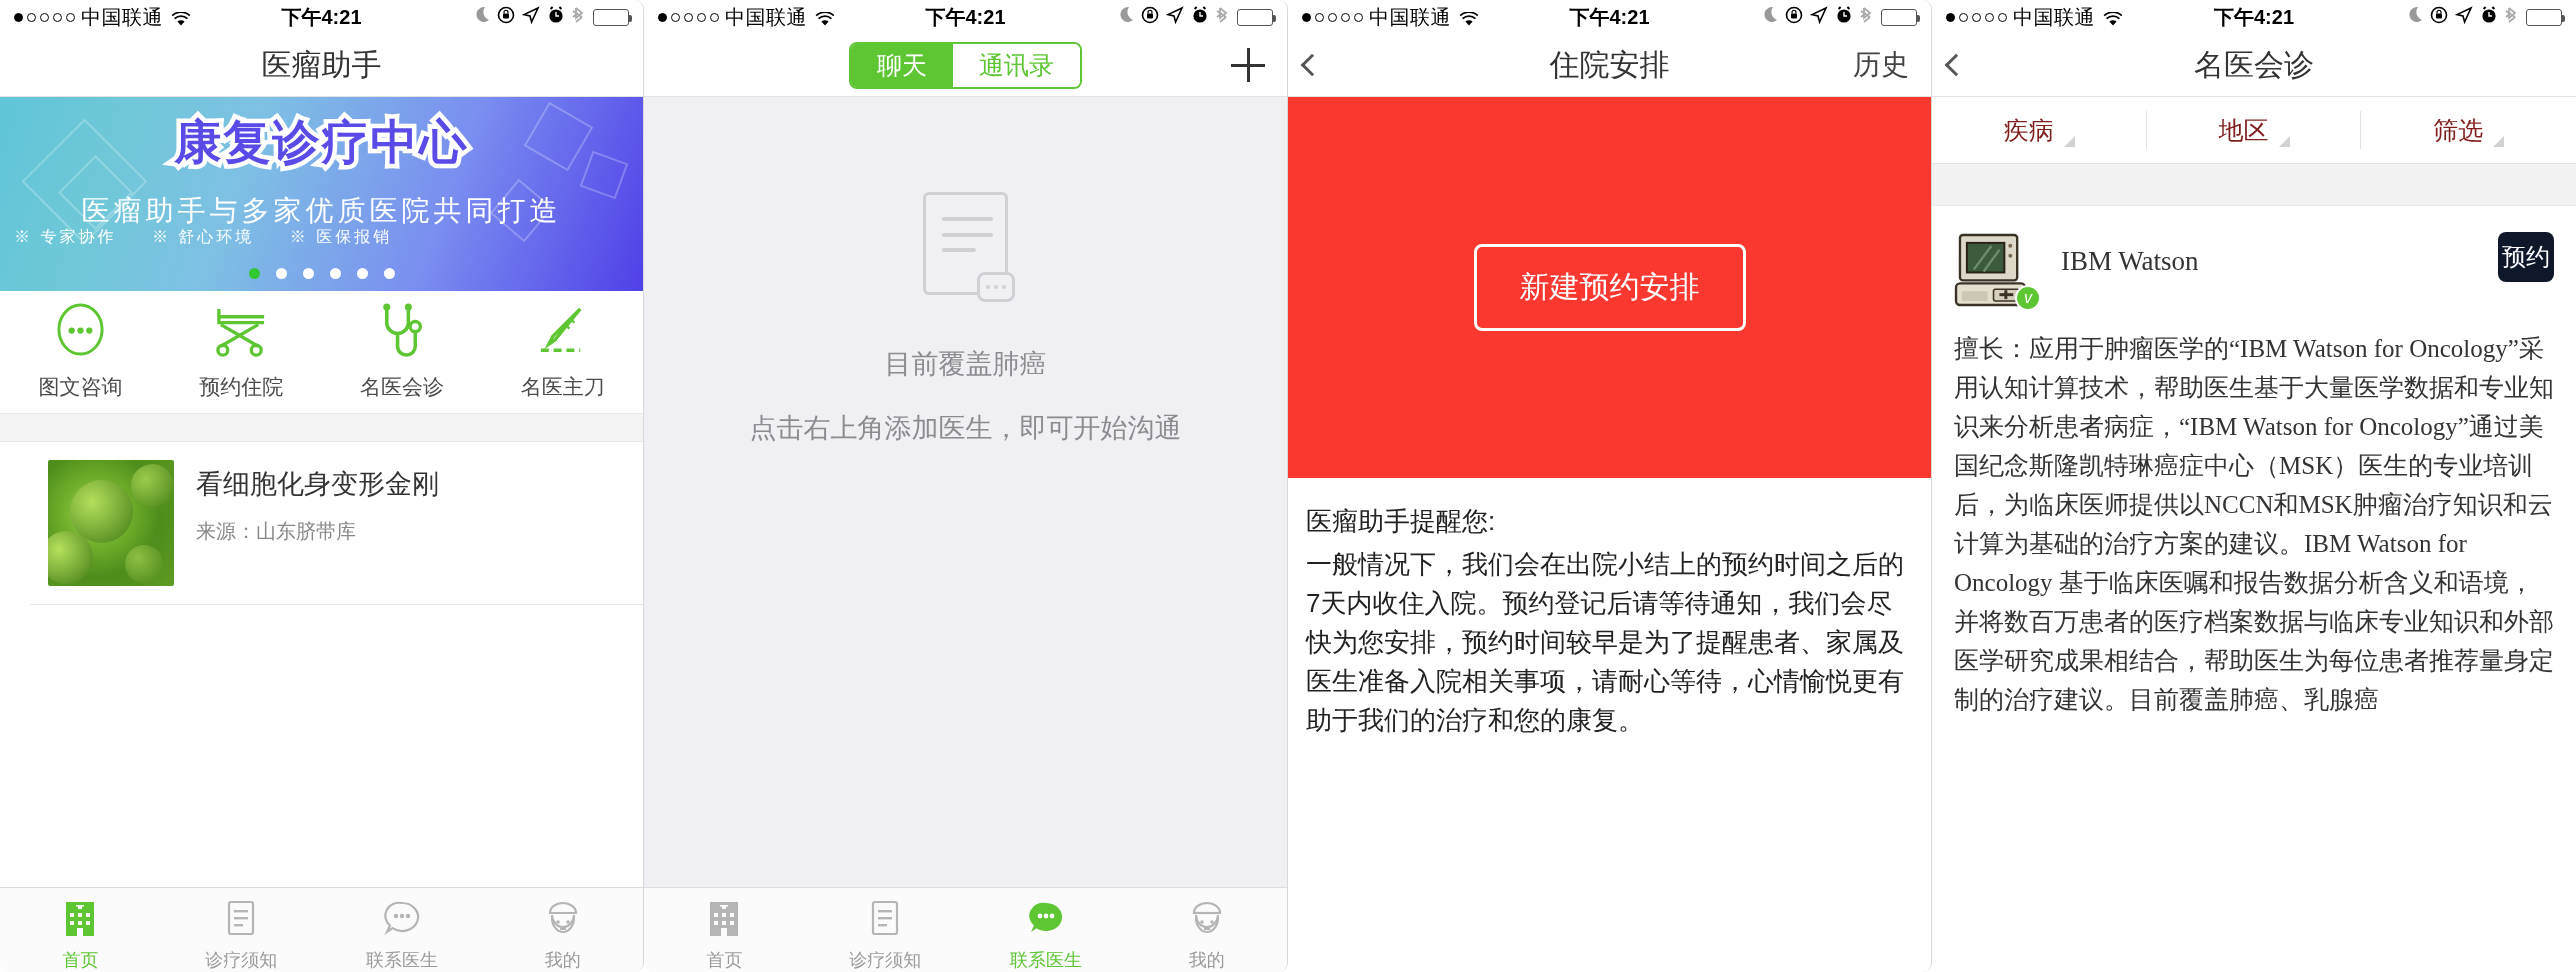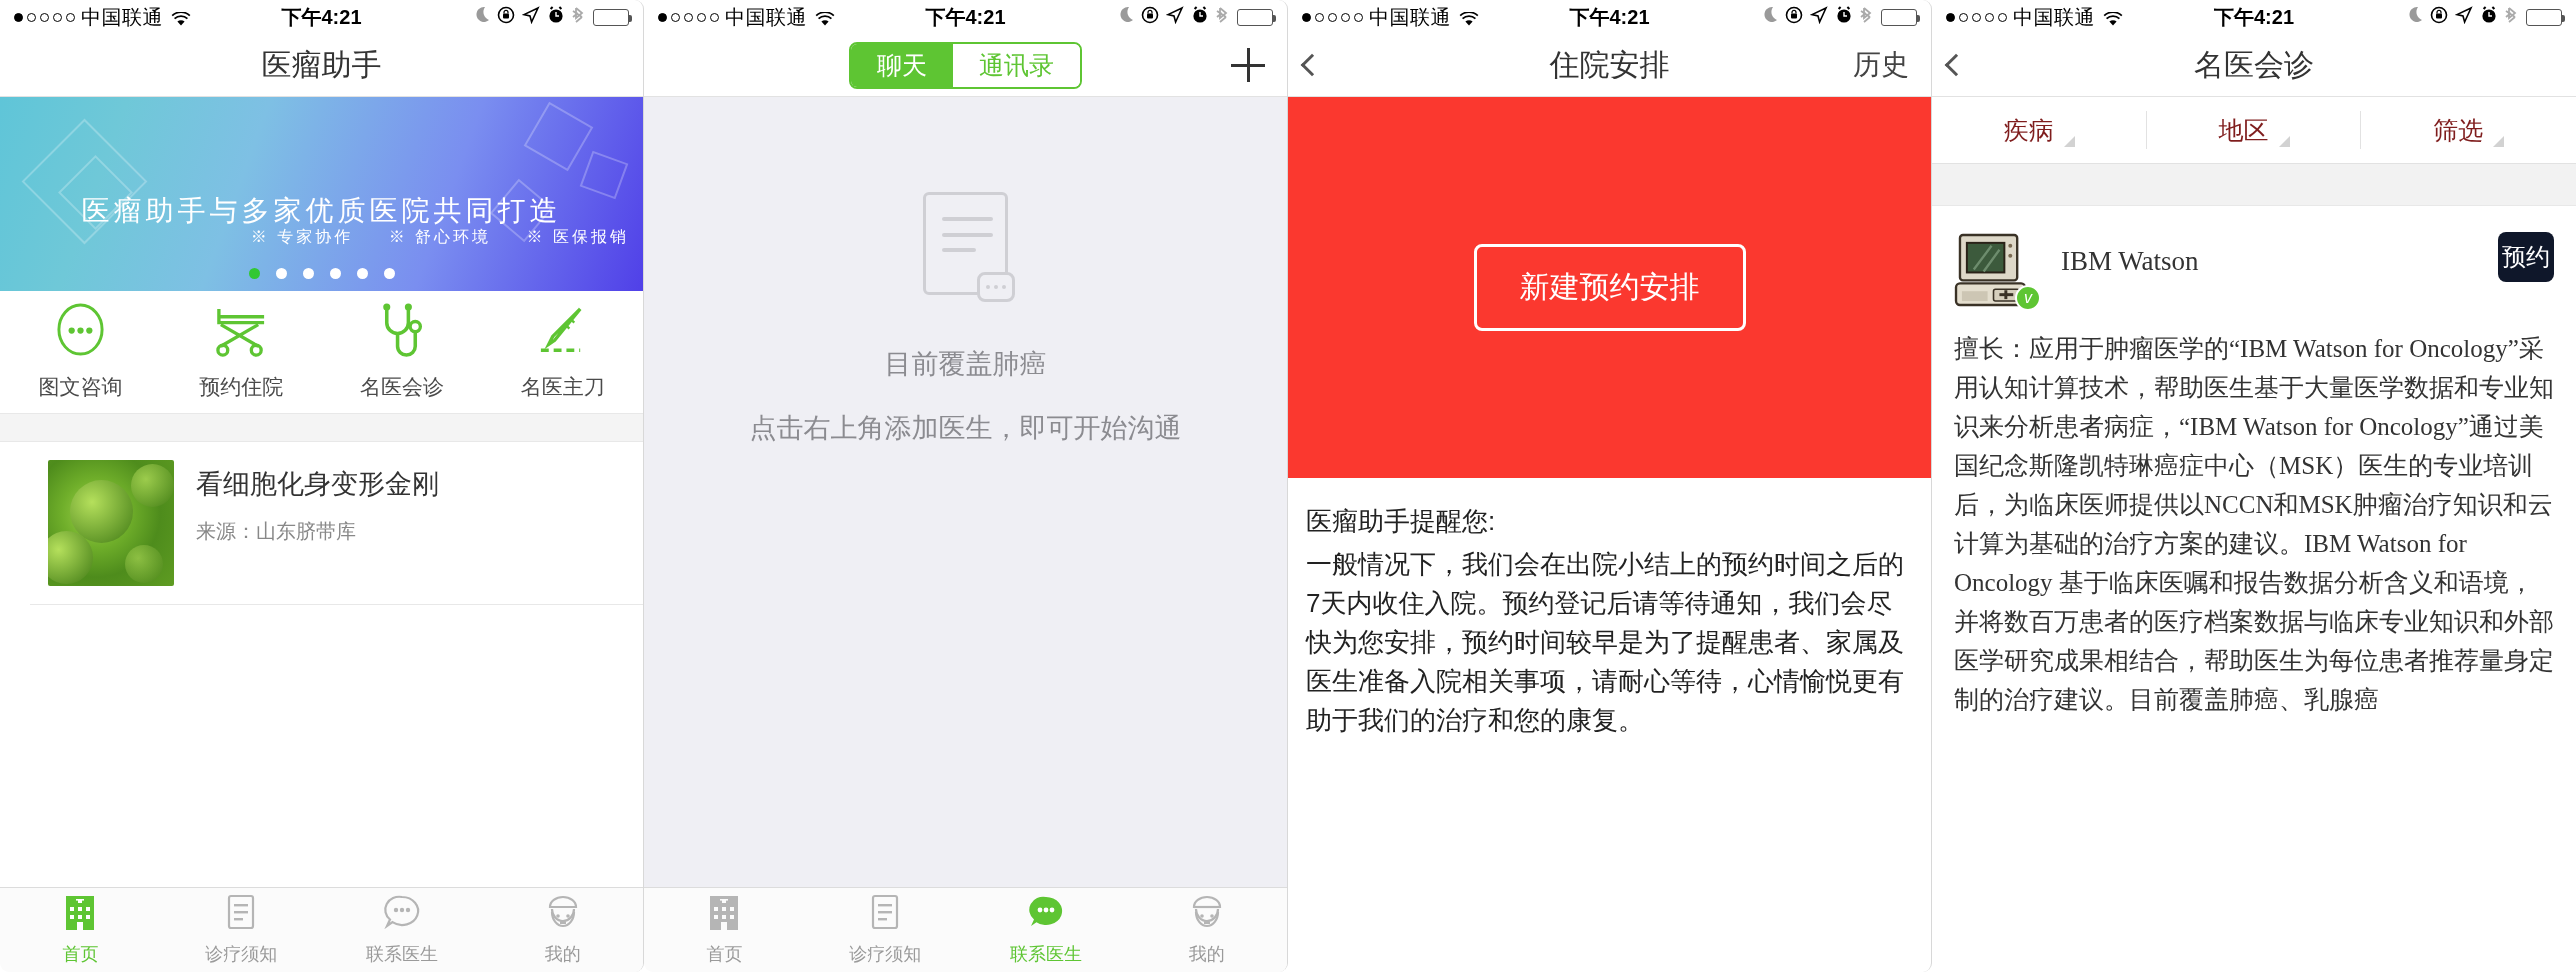--- a/index.html
+++ b/index.html
@@ -56,21 +56,21 @@
   
   .banner { position: relative; height: 194px; overflow: hidden;
             background: linear-gradient(110deg,#5fc5d8 0%,#6fc8d8 18%,#7ec0e4 38%,#7a8ef0 68%,#5040e8 100%); }
   .banner .deco { position: absolute; border: 2px solid rgba(255,255,255,.25); }
   .banner-title { position: absolute; left: 0; right: 0; top: 14px; text-align: center;
                   font-size: 47px; font-weight: bold; color: #5a4ae8;
                   -webkit-text-stroke: 9px #ffffff; paint-order: stroke fill;
                   letter-spacing: 2px; font-family: "DejaVu Sans", sans-serif; }
   .banner-sub { position: absolute; left: 0; right: 0; top: 95px; text-align: center;
                 font-size: 28px; color: #fff; letter-spacing: 4px; }
-  .banner-feat { position: absolute; left: 0; right: 0; top: 130px; text-align: right;
+  .banner-feat { position: absolute; left: 0; right: 0; top: 130px; text-align: left;
                  font-size: 16px; color: #fff; letter-spacing: 3px; }
   .banner-feat span { margin: 0 14px; }
   .dots { position: absolute; left: 0; right: 0; bottom: 12px; display: flex;
           justify-content: center; gap: 16px; }
   .dots i { width: 11px; height: 11px; border-radius: 50%; background: #fff; display:block; }
   .dots i.active { background: #32c832; }
 
   .quickrow { display: flex; height: 123px; align-items: center;
               border-bottom: 1px solid #e8e8e8; }
   .quick { flex: 1; display: flex; flex-direction: column; align-items: center;
@@ -87,21 +87,21 @@
   .newsthumb .cell { position: absolute; border-radius: 50%;
                      background: radial-gradient(circle at 35% 35%, #b5e05c, #3f7a14); }
   .newstext { padding-top: 6px; }
   .newstitle { font-size: 27px; color: #333; }
   .newssrc { font-size: 20px; color: #888; margin-top: 16px; }
   .news-partial { height: 12px; }
 
   
   .tabbar { position: absolute; left: 0; right: 0; bottom: 0; height: 85px;
             background: #fbfbfb; border-top: 1px solid #dcdcdc;
-            display: flex; align-items: center; }
+            display: flex; align-items: flex-end; }
   .tab { flex: 1; display: flex; flex-direction: column; align-items: center;
          justify-content: center; gap: 6px; }
   .tab .tl { font-size: 18px; color: #9a9a9a; }
   .tab.active .tl { color: #5ec533; }
 
   
   .empty-chat { position: absolute; left:0; right:0; top: 97px; bottom: 85px;
                 background: #efeff4; display: flex; flex-direction: column;
                 align-items: center; padding-top: 95px; }
   .empty-icon { width: 85px; height: 103px; border: 3px solid #cfcfd4;
@@ -202,20 +202,21 @@
     <div class="navbar">
       <div class="navtitle">医瘤助手</div>
     </div>
 
     <div class="banner">
       <span class="deco" style="left:40px;top:40px;width:89px;height:89px;transform:rotate(45deg)"></span>
       <span class="deco" style="left:69px;top:69px;width:53px;height:53px;transform:rotate(45deg)"></span>
       <span class="deco" style="right:59px;top:14px;width:51px;height:51px;transform:rotate(30deg)"></span>
       <span class="deco" style="right:20px;top:59px;width:38px;height:38px;transform:rotate(20deg)"></span>
       <span class="deco" style="right:99px;top:91px;width:45px;height:45px;transform:rotate(40deg)"></span>
+      <div class="banner-title">康复诊疗中心</div>
       <div class="banner-sub">医瘤助手与多家优质医院共同打造</div>
       <div class="banner-feat">
         <span>※ 专家协作</span>
         <span>※ 舒心环境</span>
         <span>※ 医保报销</span>
       </div>
       <div class="dots">
         <i class="active"></i>
         <i></i>
         <i></i>

